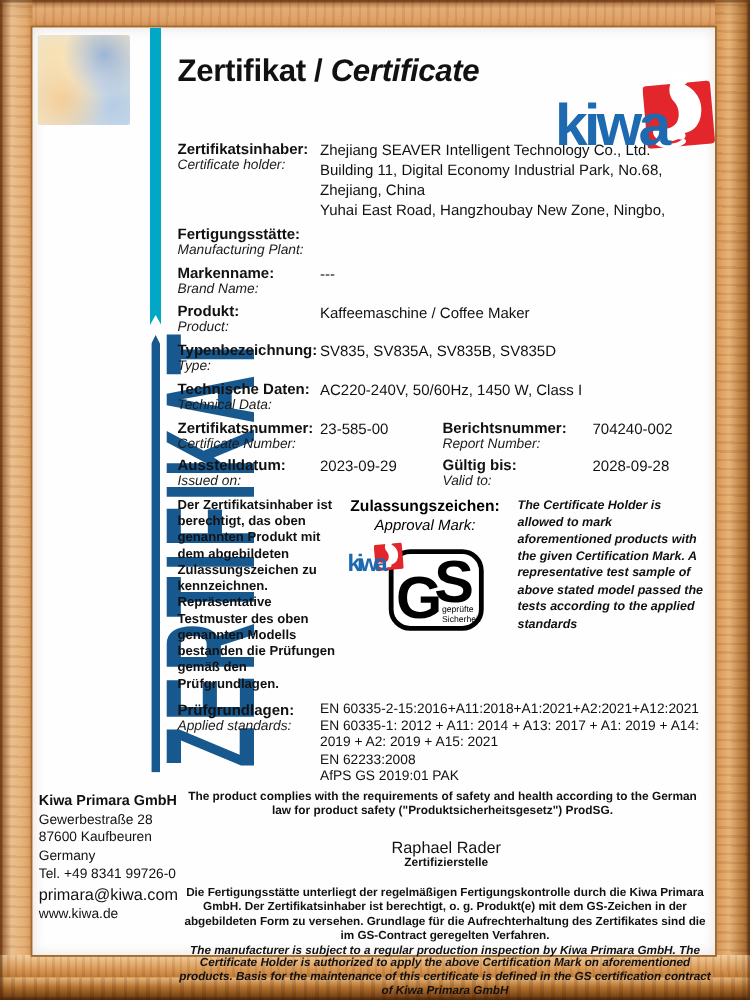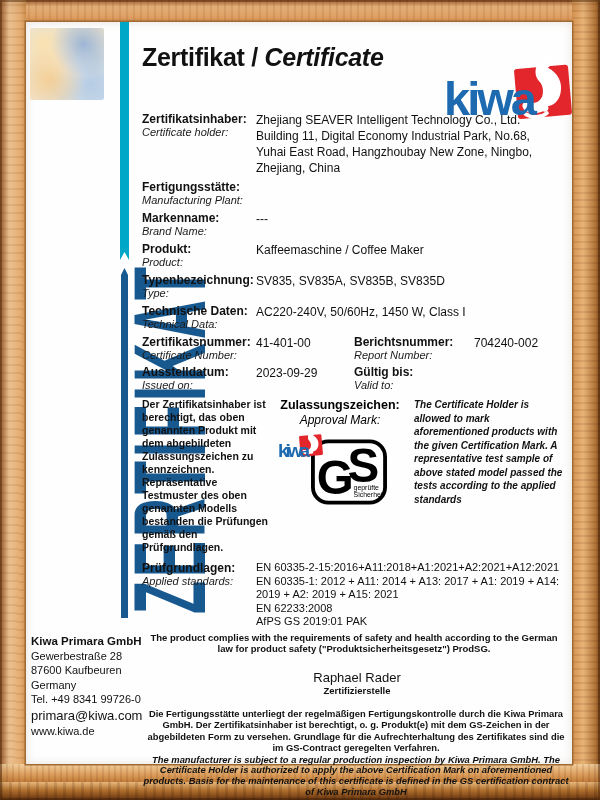--- a/index.html
+++ b/index.html
@@ -149,22 +149,22 @@
       </div>
 
       <div class="row">
         <div class="lbl">
           <div class="de">Zertifikatsinhaber:</div>
           <div class="en">Certificate holder:</div>
         </div>
         <div class="val">
           <div>Zhejiang SEAVER Intelligent Technology Co., Ltd.</div>
           <div>Building 11, Digital Economy Industrial Park, No.68,</div>
+          <div>Zhejiang, China</div>
           <div>Yuhai East Road, Hangzhoubay New Zone, Ningbo,</div>
-          <div>Zhejiang, China</div>
         </div>
       </div>
 
       <div class="row">
         <div class="lbl">
           <div class="de">Fertigungsstätte:</div>
           <div class="en">Manufacturing Plant:</div>
         </div>
       </div>
 
@@ -199,21 +199,21 @@
         </div>
         <div class="val">AC220-240V, 50/60Hz, 1450 W, Class I</div>
       </div>
 
       <div class="pair">
         <div class="half">
           <div class="lbl">
             <div class="de">Zertifikatsnummer:</div>
             <div class="en">Certificate Number:</div>
           </div>
-          <div class="val">41-401-00</div>
+          <div class="val">23-585-00</div>
         </div>
         <div class="half">
           <div class="lbl">
             <div class="de">Berichtsnummer:</div>
             <div class="en">Report Number:</div>
           </div>
           <div class="val">704240-002</div>
         </div>
       </div>
 
@@ -223,20 +223,21 @@
             <div class="de">Ausstelldatum:</div>
             <div class="en">Issued on:</div>
           </div>
           <div class="val">2023-09-29</div>
         </div>
         <div class="half">
           <div class="lbl">
             <div class="de">Gültig bis:</div>
             <div class="en">Valid to:</div>
           </div>
+          <div class="val">2028-09-28</div>
         </div>
       </div>
 
       <div class="approval">
         <div class="app-de">Der Zertifikatsinhaber ist berechtigt, das oben genannten Produkt mit dem abgebildeten Zulassungszeichen zu kennzeichnen. Repräsentative Testmuster des oben genannten Modells bestanden die Prüfungen gemäß den Prüfgrundlagen.</div>
         <div class="app-mid">
           <div class="zl">Zulassungszeichen:</div>
           <div class="am">Approval Mark:</div>
           <div class="mark-stack">
             <div class="kiwa-logo kiwa-small">

